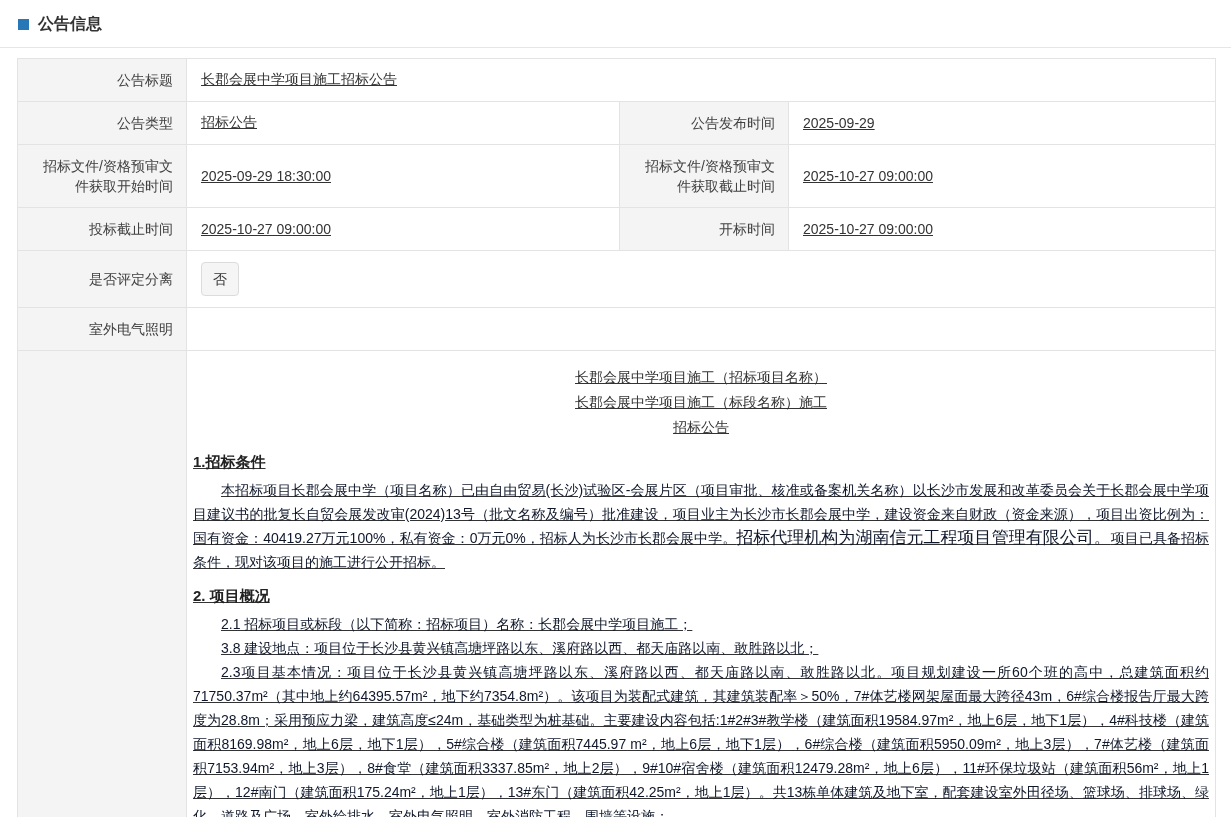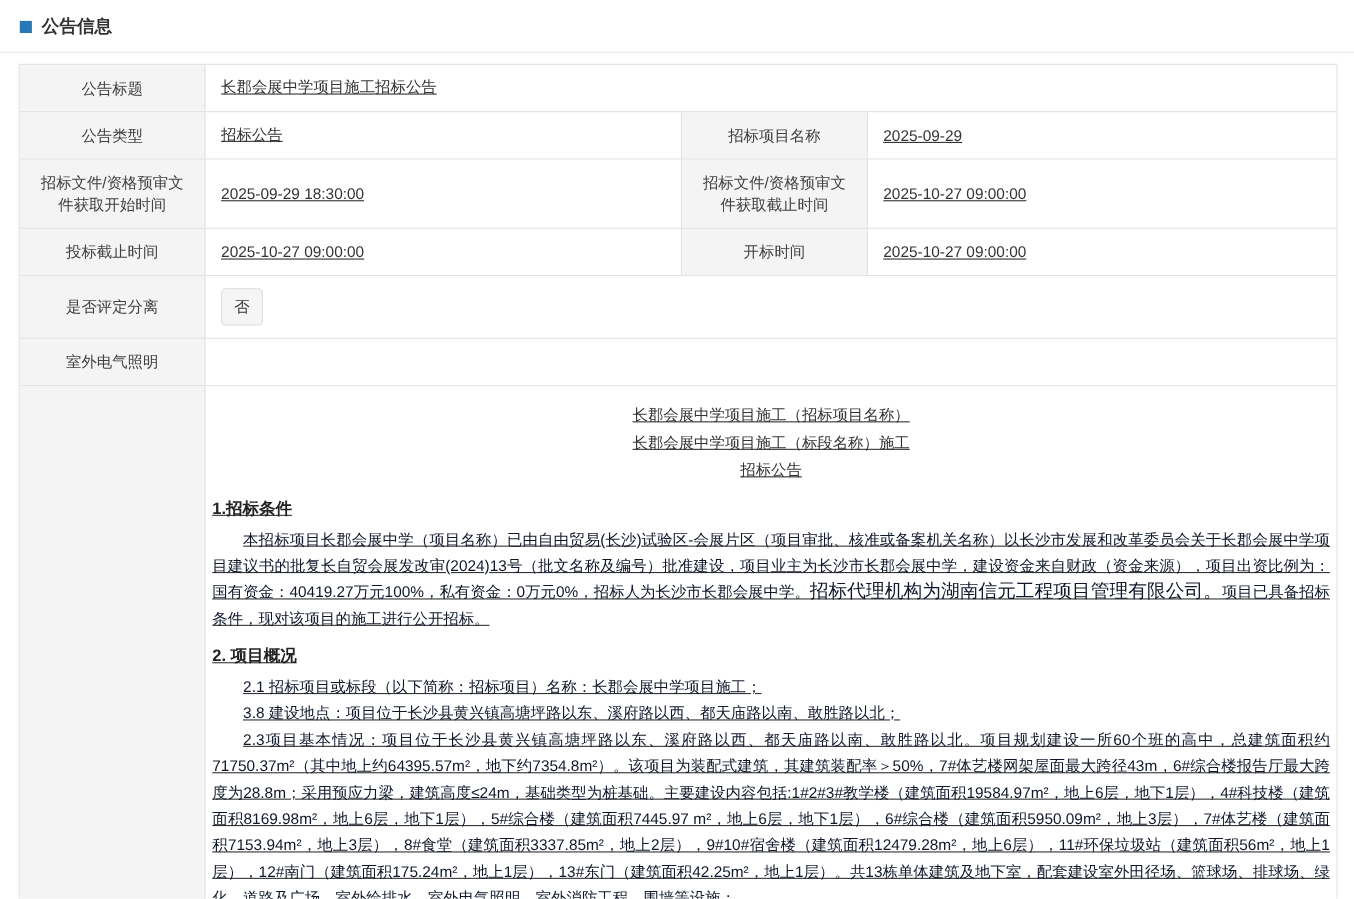--- a/index.html
+++ b/index.html
@@ -32,21 +32,21 @@
     width: 1198px;
     margin: 10px 16px 0 17px;
   }
   table.info-table td {
     border: 1px solid #e3e3e3;
     font-size: 14px;
     vertical-align: middle;
   }
   td.lbl {
     background: #f4f4f4;
-    text-align: center;
+    text-align: right;
     padding: 11px 13px;
     color: #404040;
     line-height: 20px;
   }
   td.val {
     background: #ffffff;
     text-align: left;
     padding: 11px 14px;
     color: #333;
     text-decoration: underline;
@@ -105,21 +105,21 @@
       <col style="width:427px">
   </colgroup>
   <tbody>
       <tr>
     <td class="lbl">公告标题</td>
     <td class="val" colspan="3">长郡会展中学项目施工招标公告</td>
   </tr>
   <tr>
     <td class="lbl">公告类型</td>
     <td class="val">招标公告</td>
-    <td class="lbl">招标项目名称</td>
+    <td class="lbl">公告发布时间</td>
     <td class="val">2025-09-29</td>
   </tr>
   <tr>
     <td class="lbl">招标文件/资格预审文件获取开始时间</td>
     <td class="val">2025-09-29 18:30:00</td>
     <td class="lbl">招标文件/资格预审文件获取截止时间</td>
     <td class="val">2025-10-27 09:00:00</td>
   </tr>
   <tr>
     <td class="lbl">投标截止时间</td>

